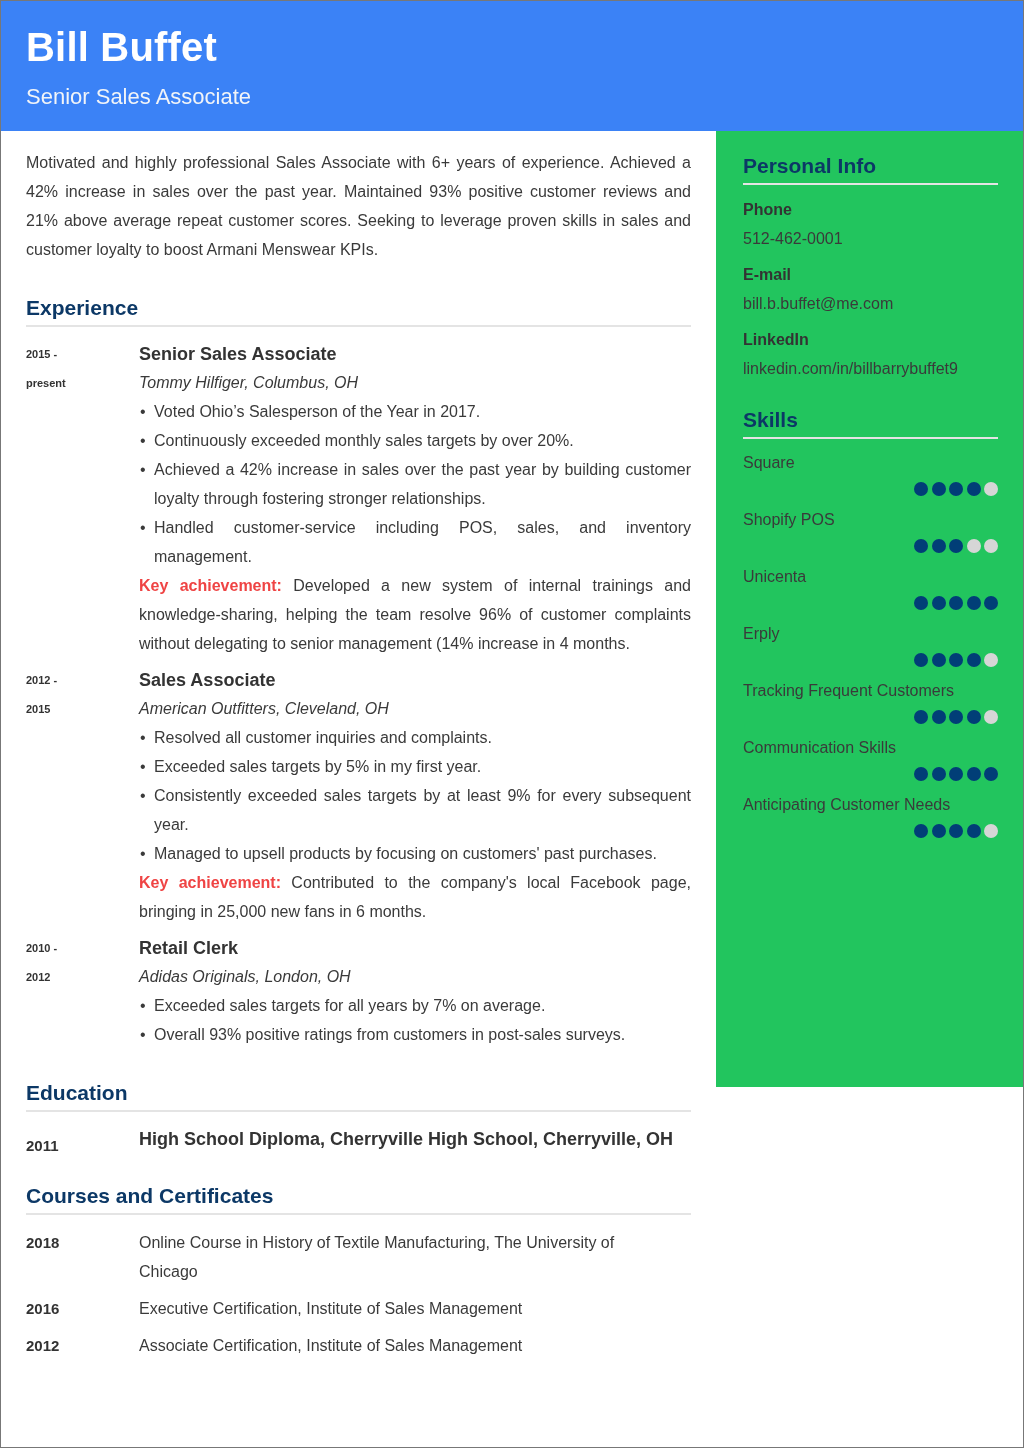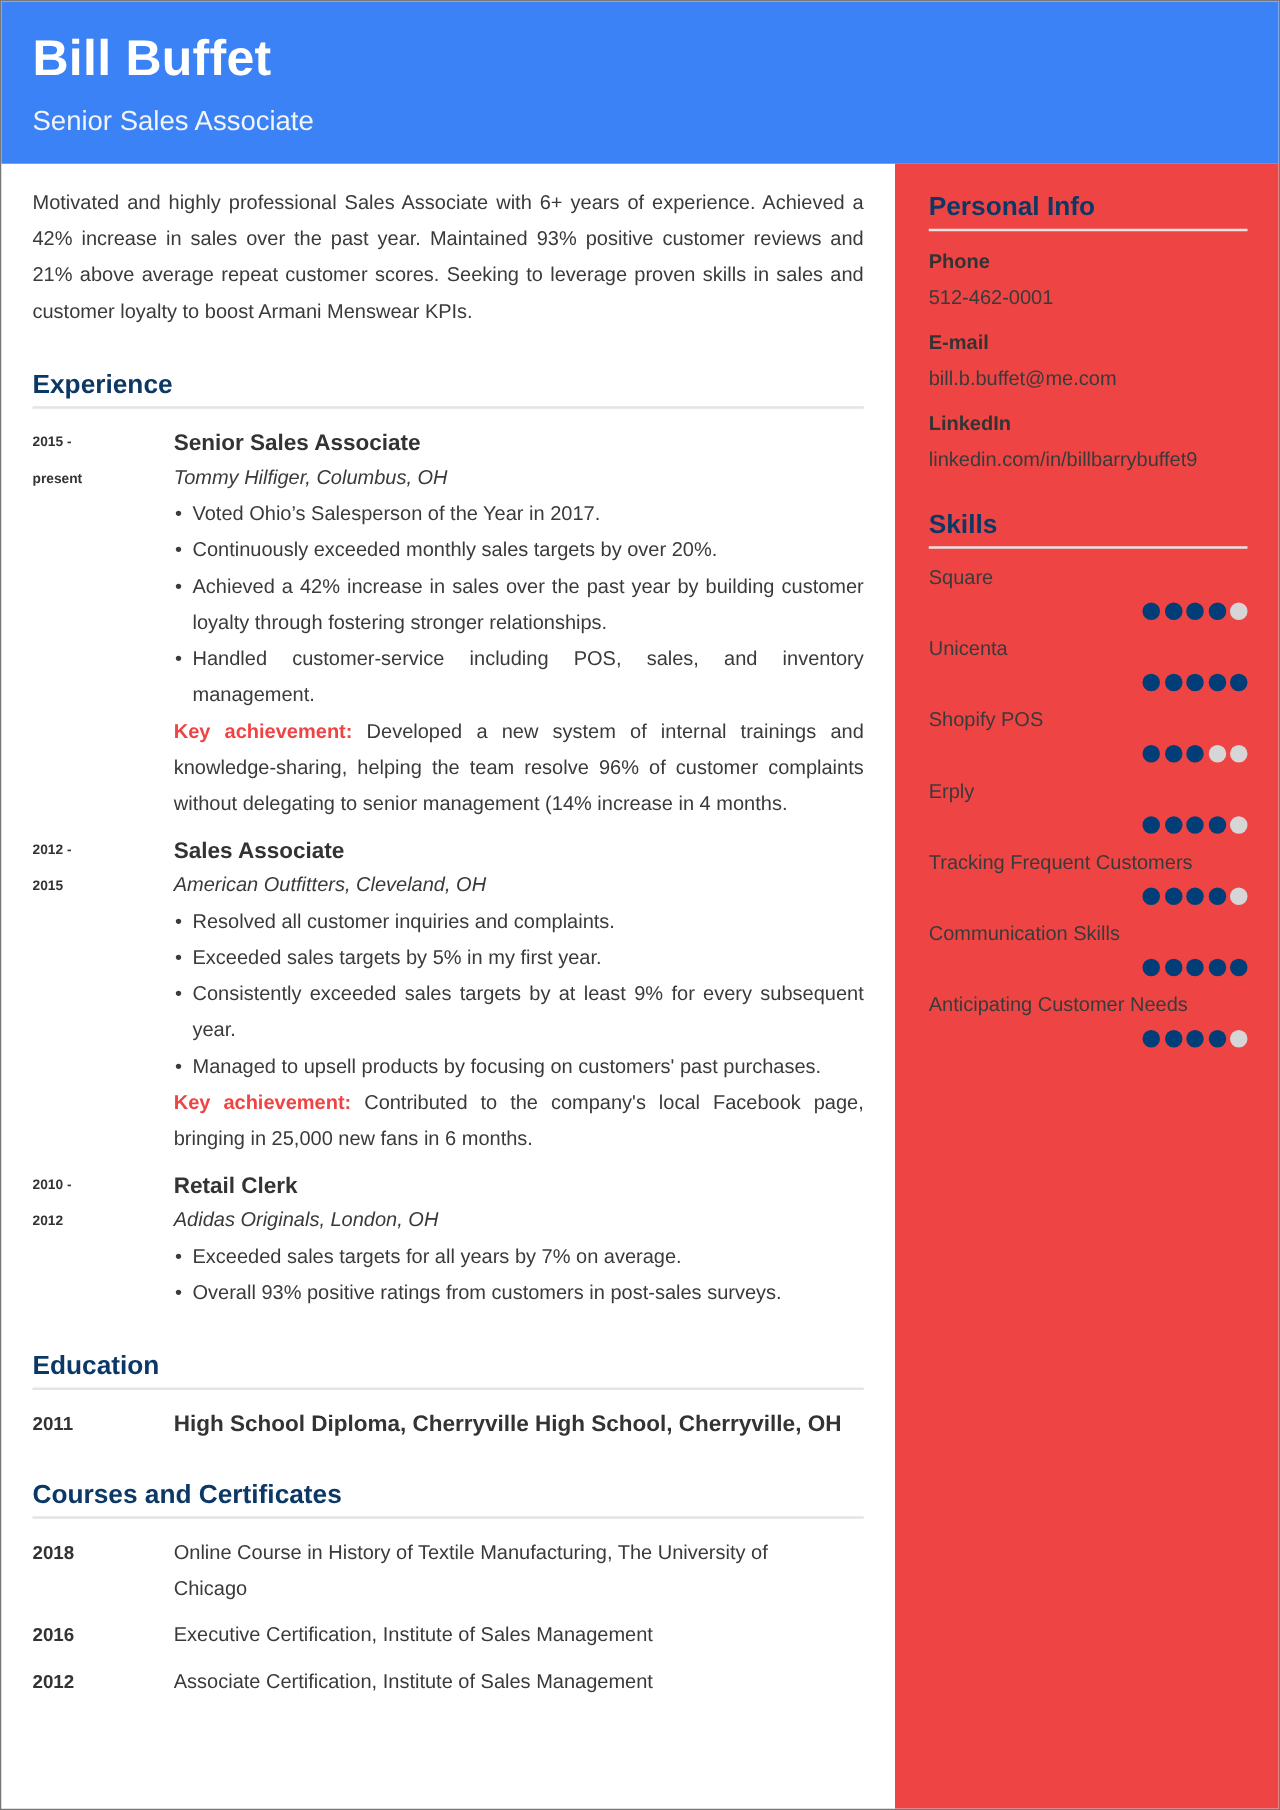--- a/index.html
+++ b/index.html
@@ -23,22 +23,22 @@
   }
   .header .name {
     position: absolute; left: 25px; top: 24px;
     font-size: 40px; font-weight: bold; letter-spacing: 0.2px;
   }
   .header .title {
     position: absolute; left: 25px; top: 83px;
     font-size: 22px; color: #f1f4f8;
   }
   .sidebar {
-    position: absolute; left: 715px; top: 130px; width: 307px; height: 1316px;
-    background: #ef4444;
+    position: absolute; left: 715px; top: 130px; width: 307px; height: 956px;
+    background: #22c55e;
   }
   .main {
     position: absolute; left: 25px; top: 130px; width: 665px;
   }
   .summary {
     margin-top: 17px;
     font-size: 16px; line-height: 29px; text-align: justify;
     color: #3a3a3a;
   }
   .section-title {
@@ -53,21 +53,21 @@
     font-weight: bold; font-size: 11px; line-height: 29px; color: #333;
   }
   .job .body { flex: 1; font-size: 16px; line-height: 29px; color: #3a3a3a; }
   .job .role { font-weight: bold; font-size: 18px; color: #333; line-height: 28px; }
   .job .company { font-style: italic; }
   .job ul { list-style: none; margin: 0; padding: 0; }
   .job li { position: relative; padding-left: 15px; text-align: justify; }
   .job li::before { content: "•"; position: absolute; left: 1px; top: 0; }
   .job .key { text-align: justify; }
   .job .key b { color: #ef4444; }
-  .edu-row { display: flex; align-items: center; }
+  .edu-row { display: flex; align-items: flex-end; }
   .edu-row .year { width: 113px; flex: 0 0 113px; font-weight: bold; font-size: 15px; color: #333; }
   .edu-row .degree { font-weight: bold; font-size: 18px; color: #333; line-height: 29px; }
   .course-row { display: flex; margin-bottom: 8px; }
   .course-row .year { width: 113px; flex: 0 0 113px; font-weight: bold; font-size: 15px; color: #333; line-height: 29px; }
   .course-row .text { flex: 1; font-size: 16px; line-height: 29px; color: #3a3a3a; padding-right: 50px; }
 
   .sidebar .inner { position: absolute; left: 27px; top: 0; width: 255px; }
   .sidebar .section-title { margin-top: 23px; }
   .info-label { font-weight: bold; font-size: 16px; color: #333; margin-top: 14px; line-height: 22px; }
   .info-value { font-size: 16px; color: #3a3a3a; margin-top: 7px; line-height: 22px; }
@@ -181,40 +181,40 @@
             <div class="label">Square</div>
             <div class="dots">
               <span class="dot on"></span>
               <span class="dot on"></span>
               <span class="dot on"></span>
               <span class="dot on"></span>
               <span class="dot"></span>
             </div>
           </div>
           <div class="skill">
+            <div class="label">Shopify POS</div>
+            <div class="dots">
+              <span class="dot on"></span>
+              <span class="dot on"></span>
+              <span class="dot on"></span>
+              <span class="dot"></span>
+              <span class="dot"></span>
+            </div>
+          </div>
+          <div class="skill">
             <div class="label">Unicenta</div>
             <div class="dots">
               <span class="dot on"></span>
               <span class="dot on"></span>
               <span class="dot on"></span>
               <span class="dot on"></span>
               <span class="dot on"></span>
             </div>
           </div>
           <div class="skill">
-            <div class="label">Shopify POS</div>
-            <div class="dots">
-              <span class="dot on"></span>
-              <span class="dot on"></span>
-              <span class="dot on"></span>
-              <span class="dot"></span>
-              <span class="dot"></span>
-            </div>
-          </div>
-          <div class="skill">
             <div class="label">Erply</div>
             <div class="dots">
               <span class="dot on"></span>
               <span class="dot on"></span>
               <span class="dot on"></span>
               <span class="dot on"></span>
               <span class="dot"></span>
             </div>
           </div>
           <div class="skill">

